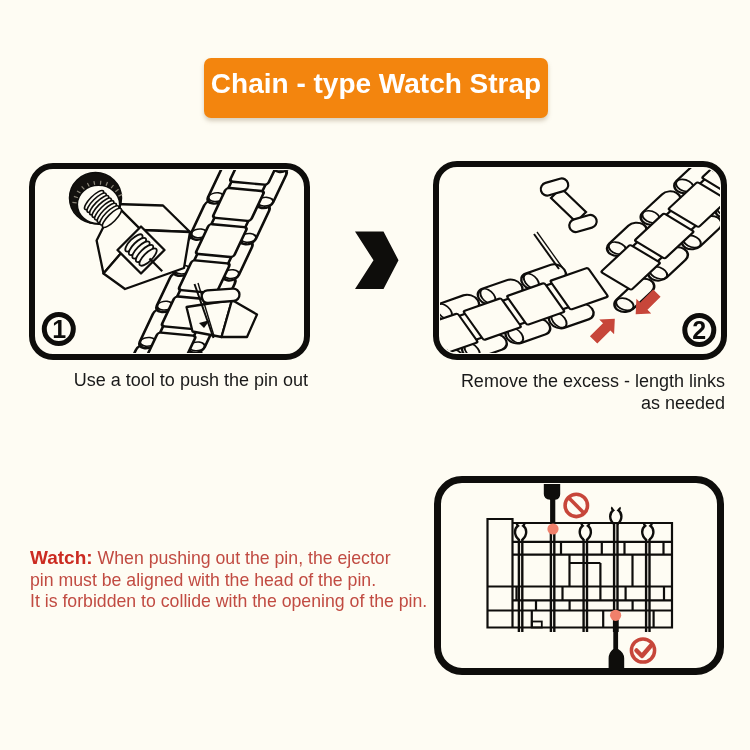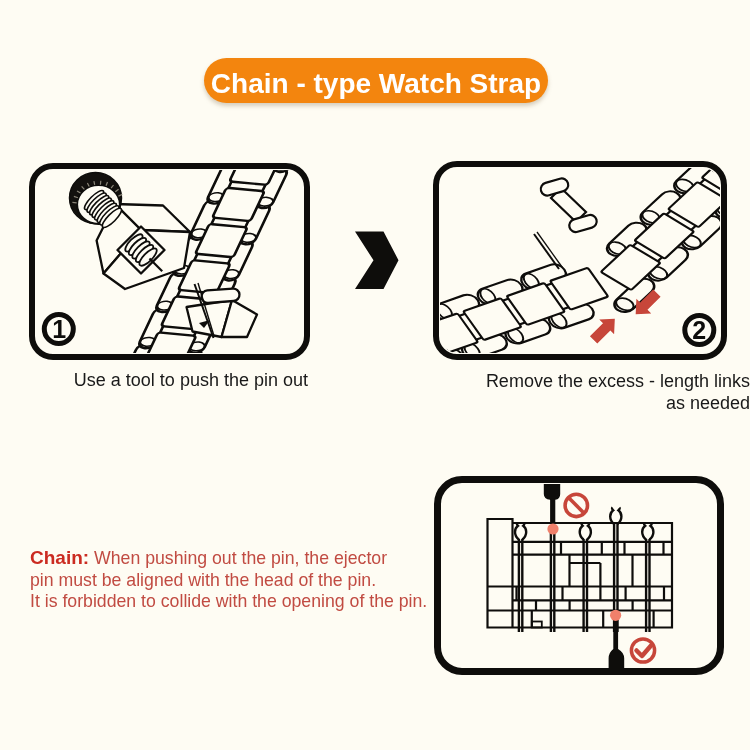--- a/index.html
+++ b/index.html
@@ -1,37 +1,37 @@
 <!DOCTYPE html>
 <html><head>
 <meta charset="utf-8">
 <style>
 html,body{margin:0;padding:0;}
 body{width:750px;height:750px;background:#FEFCF3;font-family:"Liberation Sans",sans-serif;position:relative;overflow:hidden;}
 .abs{position:absolute;}
-#banner{left:204px;top:58px;width:344px;height:45px;background:#F3850E;border-radius:26px;color:#fff;font-weight:bold;font-size:28px;text-align:center;line-height:51px;box-shadow:0 3px 4px rgba(140,120,90,0.35);}
+#banner{left:204px;top:58px;width:344px;height:60px;background:#F3850E;border-radius:7px;color:#fff;font-weight:bold;font-size:28px;text-align:center;line-height:51px;box-shadow:0 3px 4px rgba(140,120,90,0.35);}
 #panel1{left:29px;top:163px;width:269px;height:185px;border:6px solid #0E0D0B;border-radius:24px;}
 #panel2{left:433px;top:161px;width:282px;height:187px;border:6px solid #0E0D0B;border-radius:24px;}
 #panel3{left:434px;top:476px;width:276px;height:185px;border:7px solid #0E0D0B;border-radius:28px;}
 .cap{font-size:18px;color:#191919;text-align:right;}
 #cap1{left:27px;top:370px;width:281px;}
-#cap2{left:456px;top:370px;width:294px;line-height:22px;}
+#cap2{left:431px;top:370px;width:294px;line-height:22px;}
 #note{left:30px;top:547px;width:426px;font-size:17.7px;color:#C14B42;line-height:21.5px;}
 #note b{font-size:19px;color:#CB2B21;}
 svg{position:absolute;left:0;top:0;}
 </style>
 </head>
 <body>
 <div id="banner" class="abs">Chain - type Watch Strap</div>
 <div id="panel1" class="abs"></div>
 <div id="panel2" class="abs"></div>
 <div id="panel3" class="abs"></div>
 <div id="cap1" class="abs cap">Use a tool to push the pin out</div>
 <div id="cap2" class="abs cap">Remove the excess - length links<br>as needed</div>
-<div id="note" class="abs"><b>Chain:</b> When pushing out the pin, the ejector<br>pin must be aligned with the head of the pin.<br>It is forbidden to collide with the opening of the pin.</div>
+<div id="note" class="abs"><b>Watch:</b> When pushing out the pin, the ejector<br>pin must be aligned with the head of the pin.<br>It is forbidden to collide with the opening of the pin.</div>
 <svg width="750" height="750" viewBox="0 0 750 750">
 <defs>
 <clipPath id="clip1">
         <rect x="36" y="170" width="267" height="183" rx="18"></rect>
       </clipPath>
 <clipPath id="clip2">
         <rect x="440" y="168" width="280" height="185" rx="18"></rect>
       </clipPath>
 <clipPath id="clip3">
         <rect x="442" y="484" width="274" height="184" rx="20"></rect>

